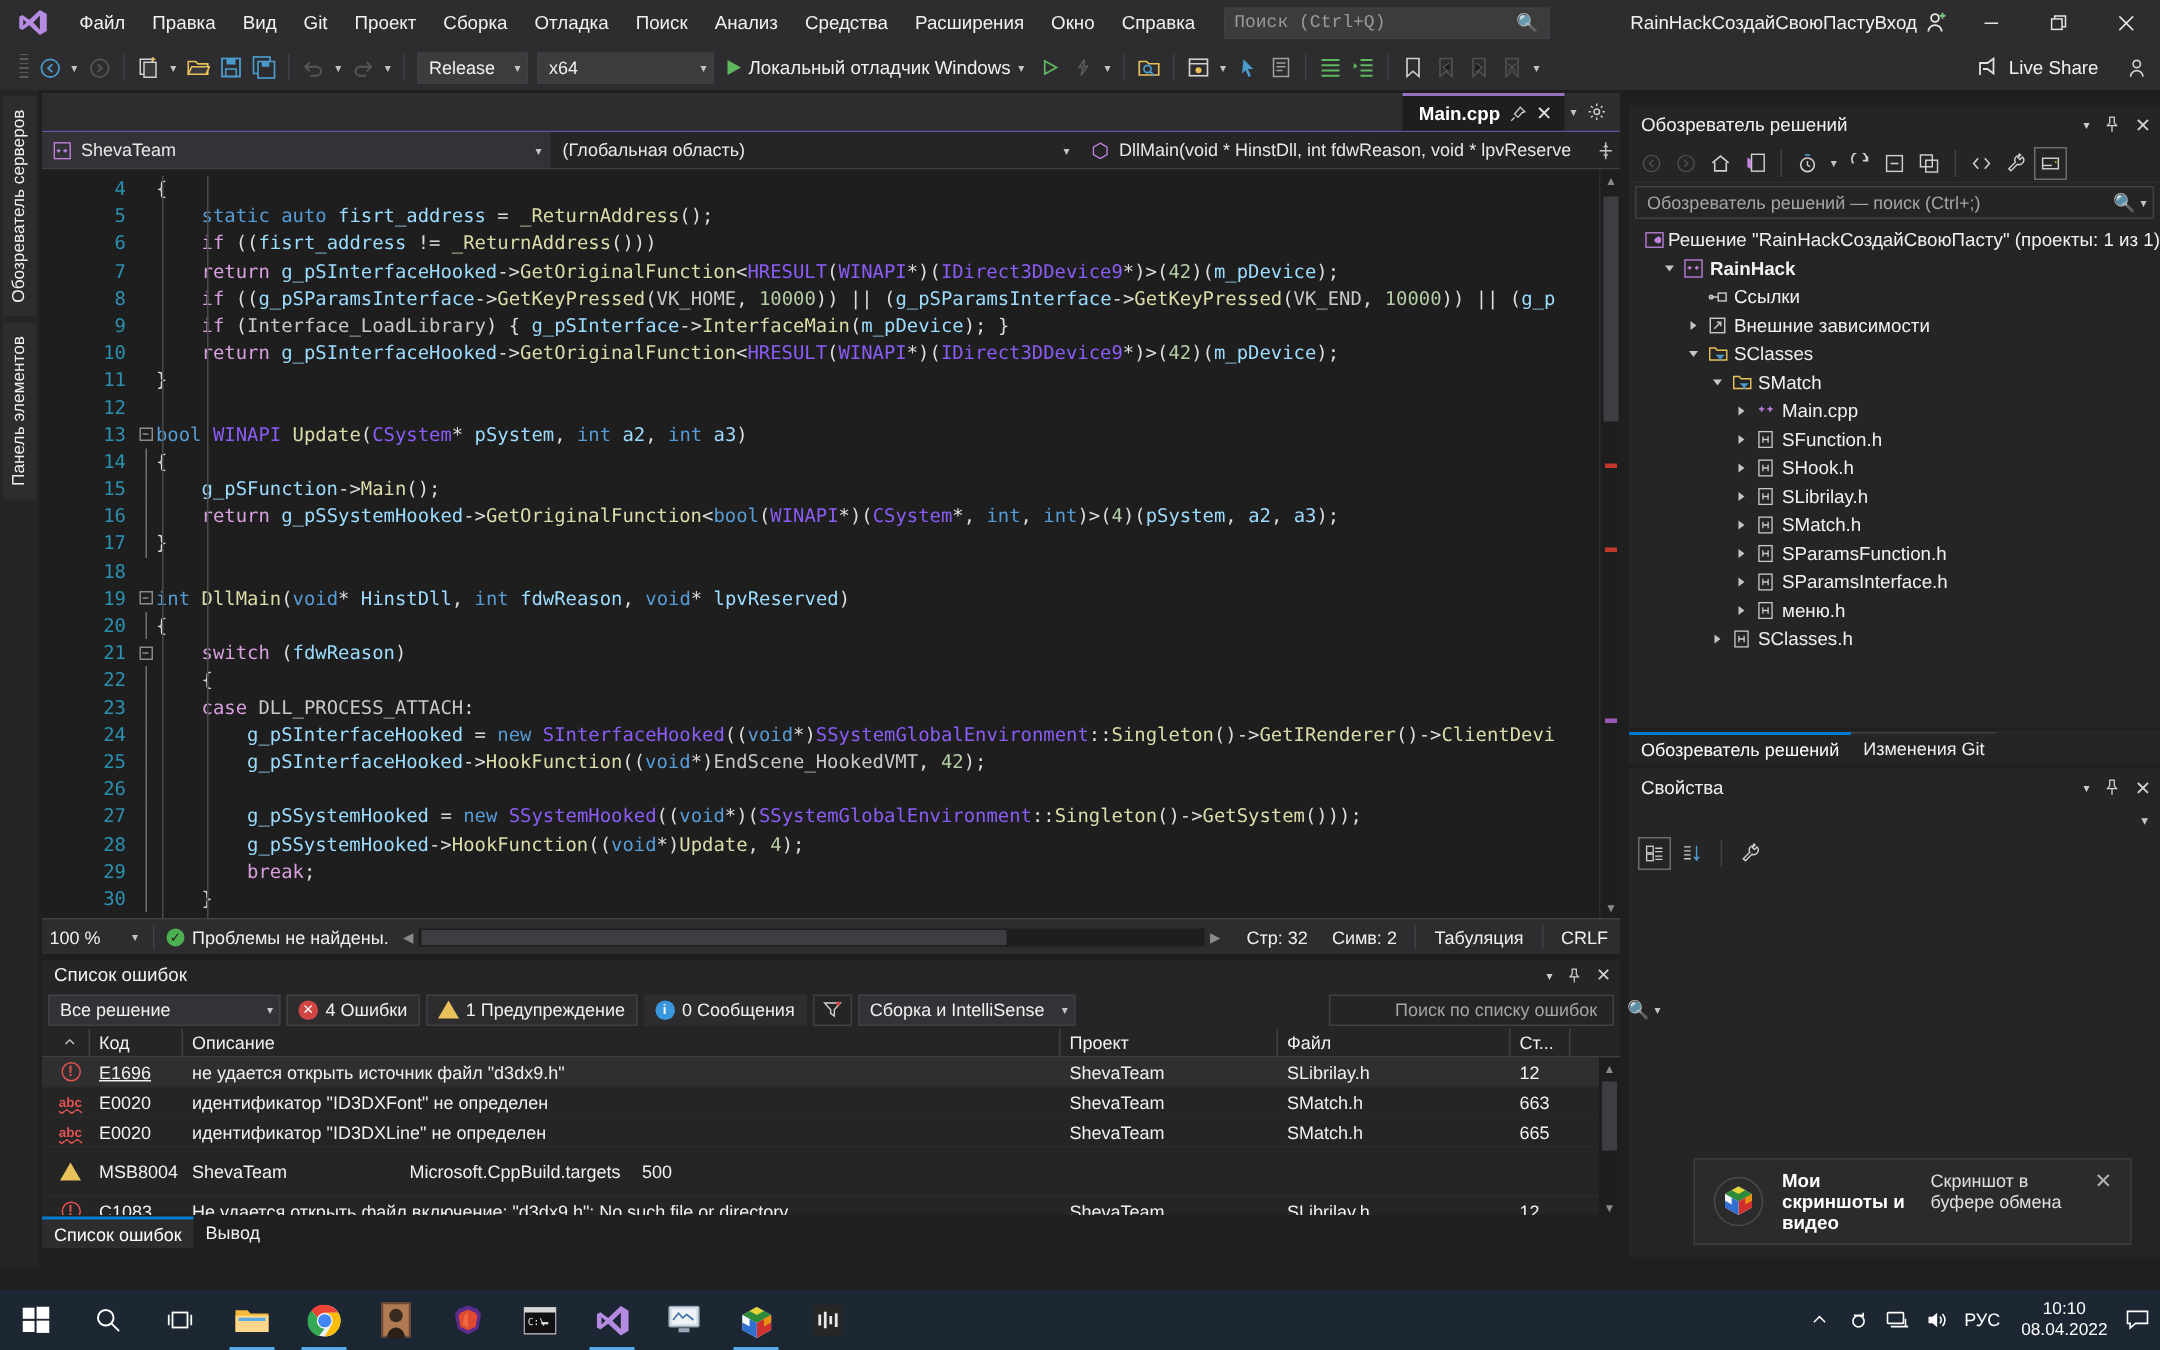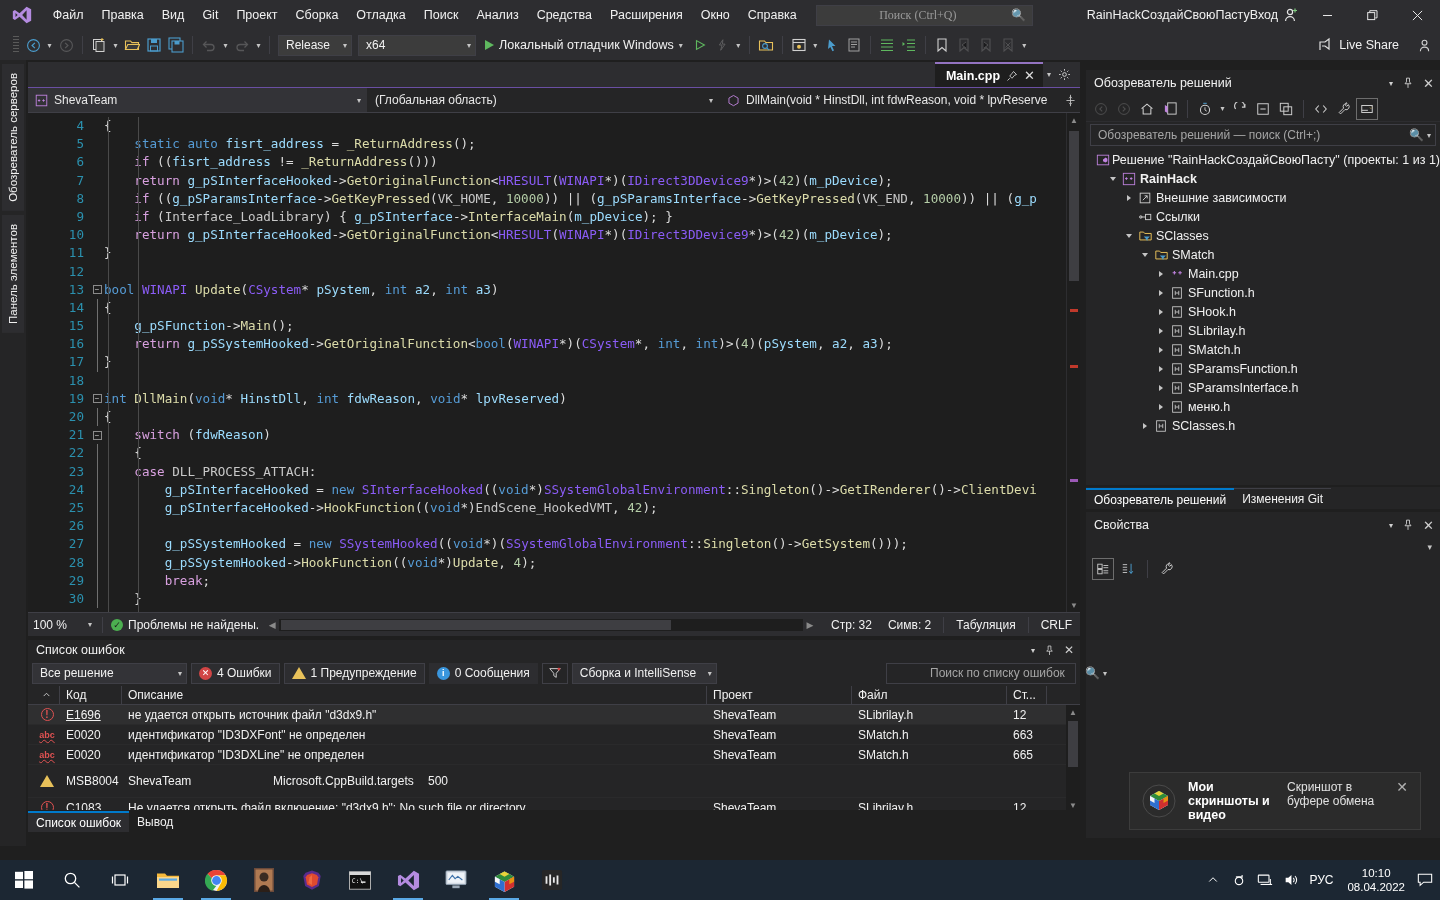--- a/index.html
+++ b/index.html
@@ -25,21 +25,21 @@
     padding: 0 9px; height: 30px; line-height: 30px; font-size: 12.5px;
     color: #f1f1f1; cursor: default; white-space: nowrap;
   }
   .qsearch {
     margin-left: 10px; width: 218px; height: 21px; background: #3c3c3c;
     border: 1px solid #3f3f46; display: flex; align-items: center;
     padding: 0 6px; position: relative;
   }
   .qsearch input {
     background: transparent; border: none; outline: none; color: #fef9c3;
-    font-size: 12px; width: 190px; font-family: Liberation Serif, serif; text-align: center;
+    font-size: 12px; width: 190px; font-family: Liberation Mono, monospace;
   }
   .qsearch input::placeholder { color: #9a9a9a; }
   .qsearch .mag { position: absolute; right: 6px; color: #cfcfcf; font-size: 12px; }
   .sln-name { margin-left: 54px; font-size: 12.5px; color: #f1f1f1; white-space: nowrap; }
   .signin { margin-left: auto; display: flex; align-items: center; gap: 5px; padding-right: 6px; }
   .signin-label { font-size: 12.5px; }
   .winbtns { display: flex; height: 30px; }
   .winbtn { width: 45px; height: 30px; display: flex; align-items: center; justify-content: center; color: #e6e6e6; }
 
   
@@ -857,42 +857,42 @@
           <span class="ticon">
             <svg width="14" height="14" viewBox="0 0 16 16">
               <rect x="1.5" y="1.5" width="13" height="13" fill="none" stroke="#c183e0" stroke-width="1"></rect>
               <path d="M5 6v3M3.5 7.5h3M10.5 6v3M9 7.5h3" stroke="#c183e0" stroke-width="1.1"></path>
             </svg>
           </span>
           <span class="tlabel b">RainHack</span>
         </div>
         <div class="trow">
           <span style="width:36px;flex:none;"></span>
-          <span class="tw">
-            <span class="tri-r"></span>
-          </span>
-          <span class="ticon">
-            <svg width="14" height="14" viewBox="0 0 16 16">
-              <rect x="2.5" y="2.5" width="11" height="11" fill="none" stroke="#c8c8c8" stroke-width="1.1"></rect>
-              <path d="M5.5 10.5l5-5M7.5 5.5h3v3" fill="none" stroke="#c8c8c8" stroke-width="1.1"></path>
-            </svg>
-          </span>
-          <span class="tlabel">Внешние зависимости</span>
-        </div>
-        <div class="trow">
-          <span style="width:36px;flex:none;"></span>
           <span class="tw"></span>
           <span class="ticon">
             <svg width="15" height="14" viewBox="0 0 16 16">
               <rect x="8" y="5" width="6" height="6" fill="none" stroke="#c8c8c8" stroke-width="1.1"></rect>
               <path d="M2 8h6" stroke="#c8c8c8" stroke-width="1.1"></path>
               <circle cx="2.6" cy="8" r="1.4" fill="none" stroke="#c8c8c8" stroke-width="1.1"></circle>
             </svg>
           </span>
           <span class="tlabel">Ссылки</span>
+        </div>
+        <div class="trow">
+          <span style="width:36px;flex:none;"></span>
+          <span class="tw">
+            <span class="tri-r"></span>
+          </span>
+          <span class="ticon">
+            <svg width="14" height="14" viewBox="0 0 16 16">
+              <rect x="2.5" y="2.5" width="11" height="11" fill="none" stroke="#c8c8c8" stroke-width="1.1"></rect>
+              <path d="M5.5 10.5l5-5M7.5 5.5h3v3" fill="none" stroke="#c8c8c8" stroke-width="1.1"></path>
+            </svg>
+          </span>
+          <span class="tlabel">Внешние зависимости</span>
         </div>
         <div class="trow">
           <span style="width:36px;flex:none;"></span>
           <span class="tw">
             <span class="tri-d"></span>
           </span>
           <span class="ticon">
             <svg width="15" height="14" viewBox="0 0 16 16">
               <path d="M1.5 12.5V3.5h4.3l1.3 1.6h7.4v7.4z" fill="none" stroke="#e8c15a" stroke-width="1.1"></path>
               <path d="M6 8.5h7l-2.7 2.8v2l-1.6-.8v-1.2z" fill="#4b9ccc"></path>

